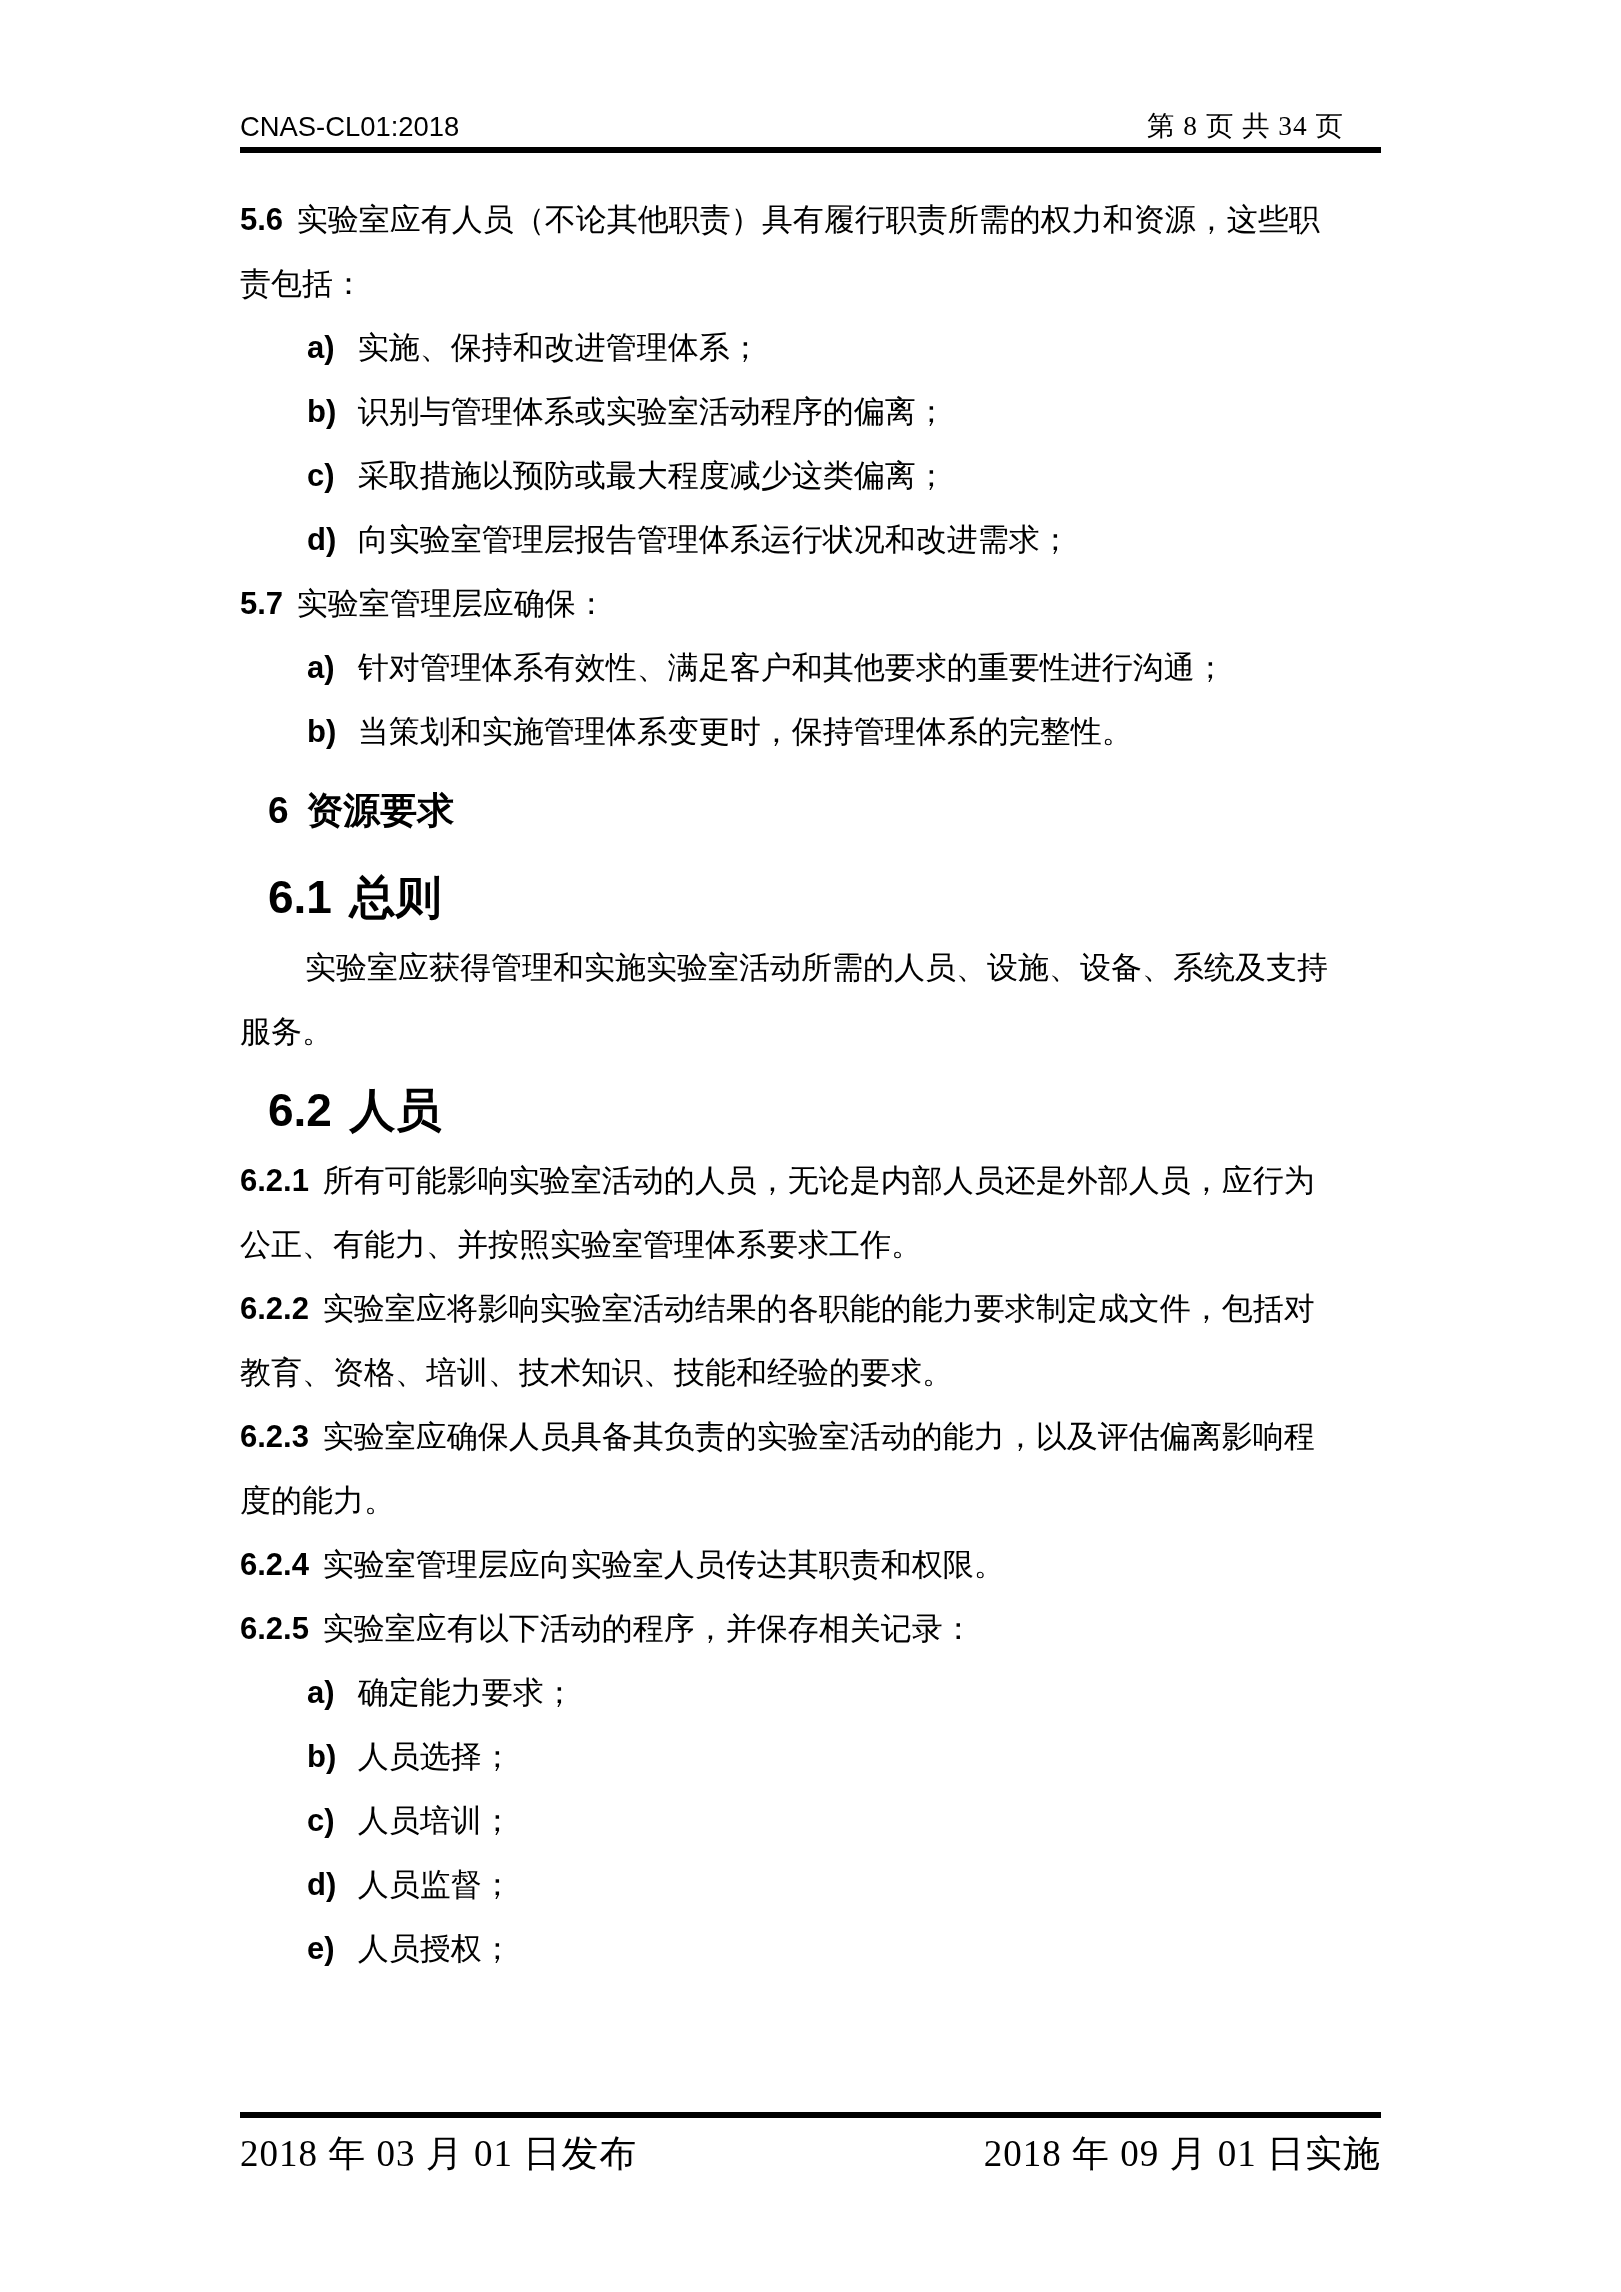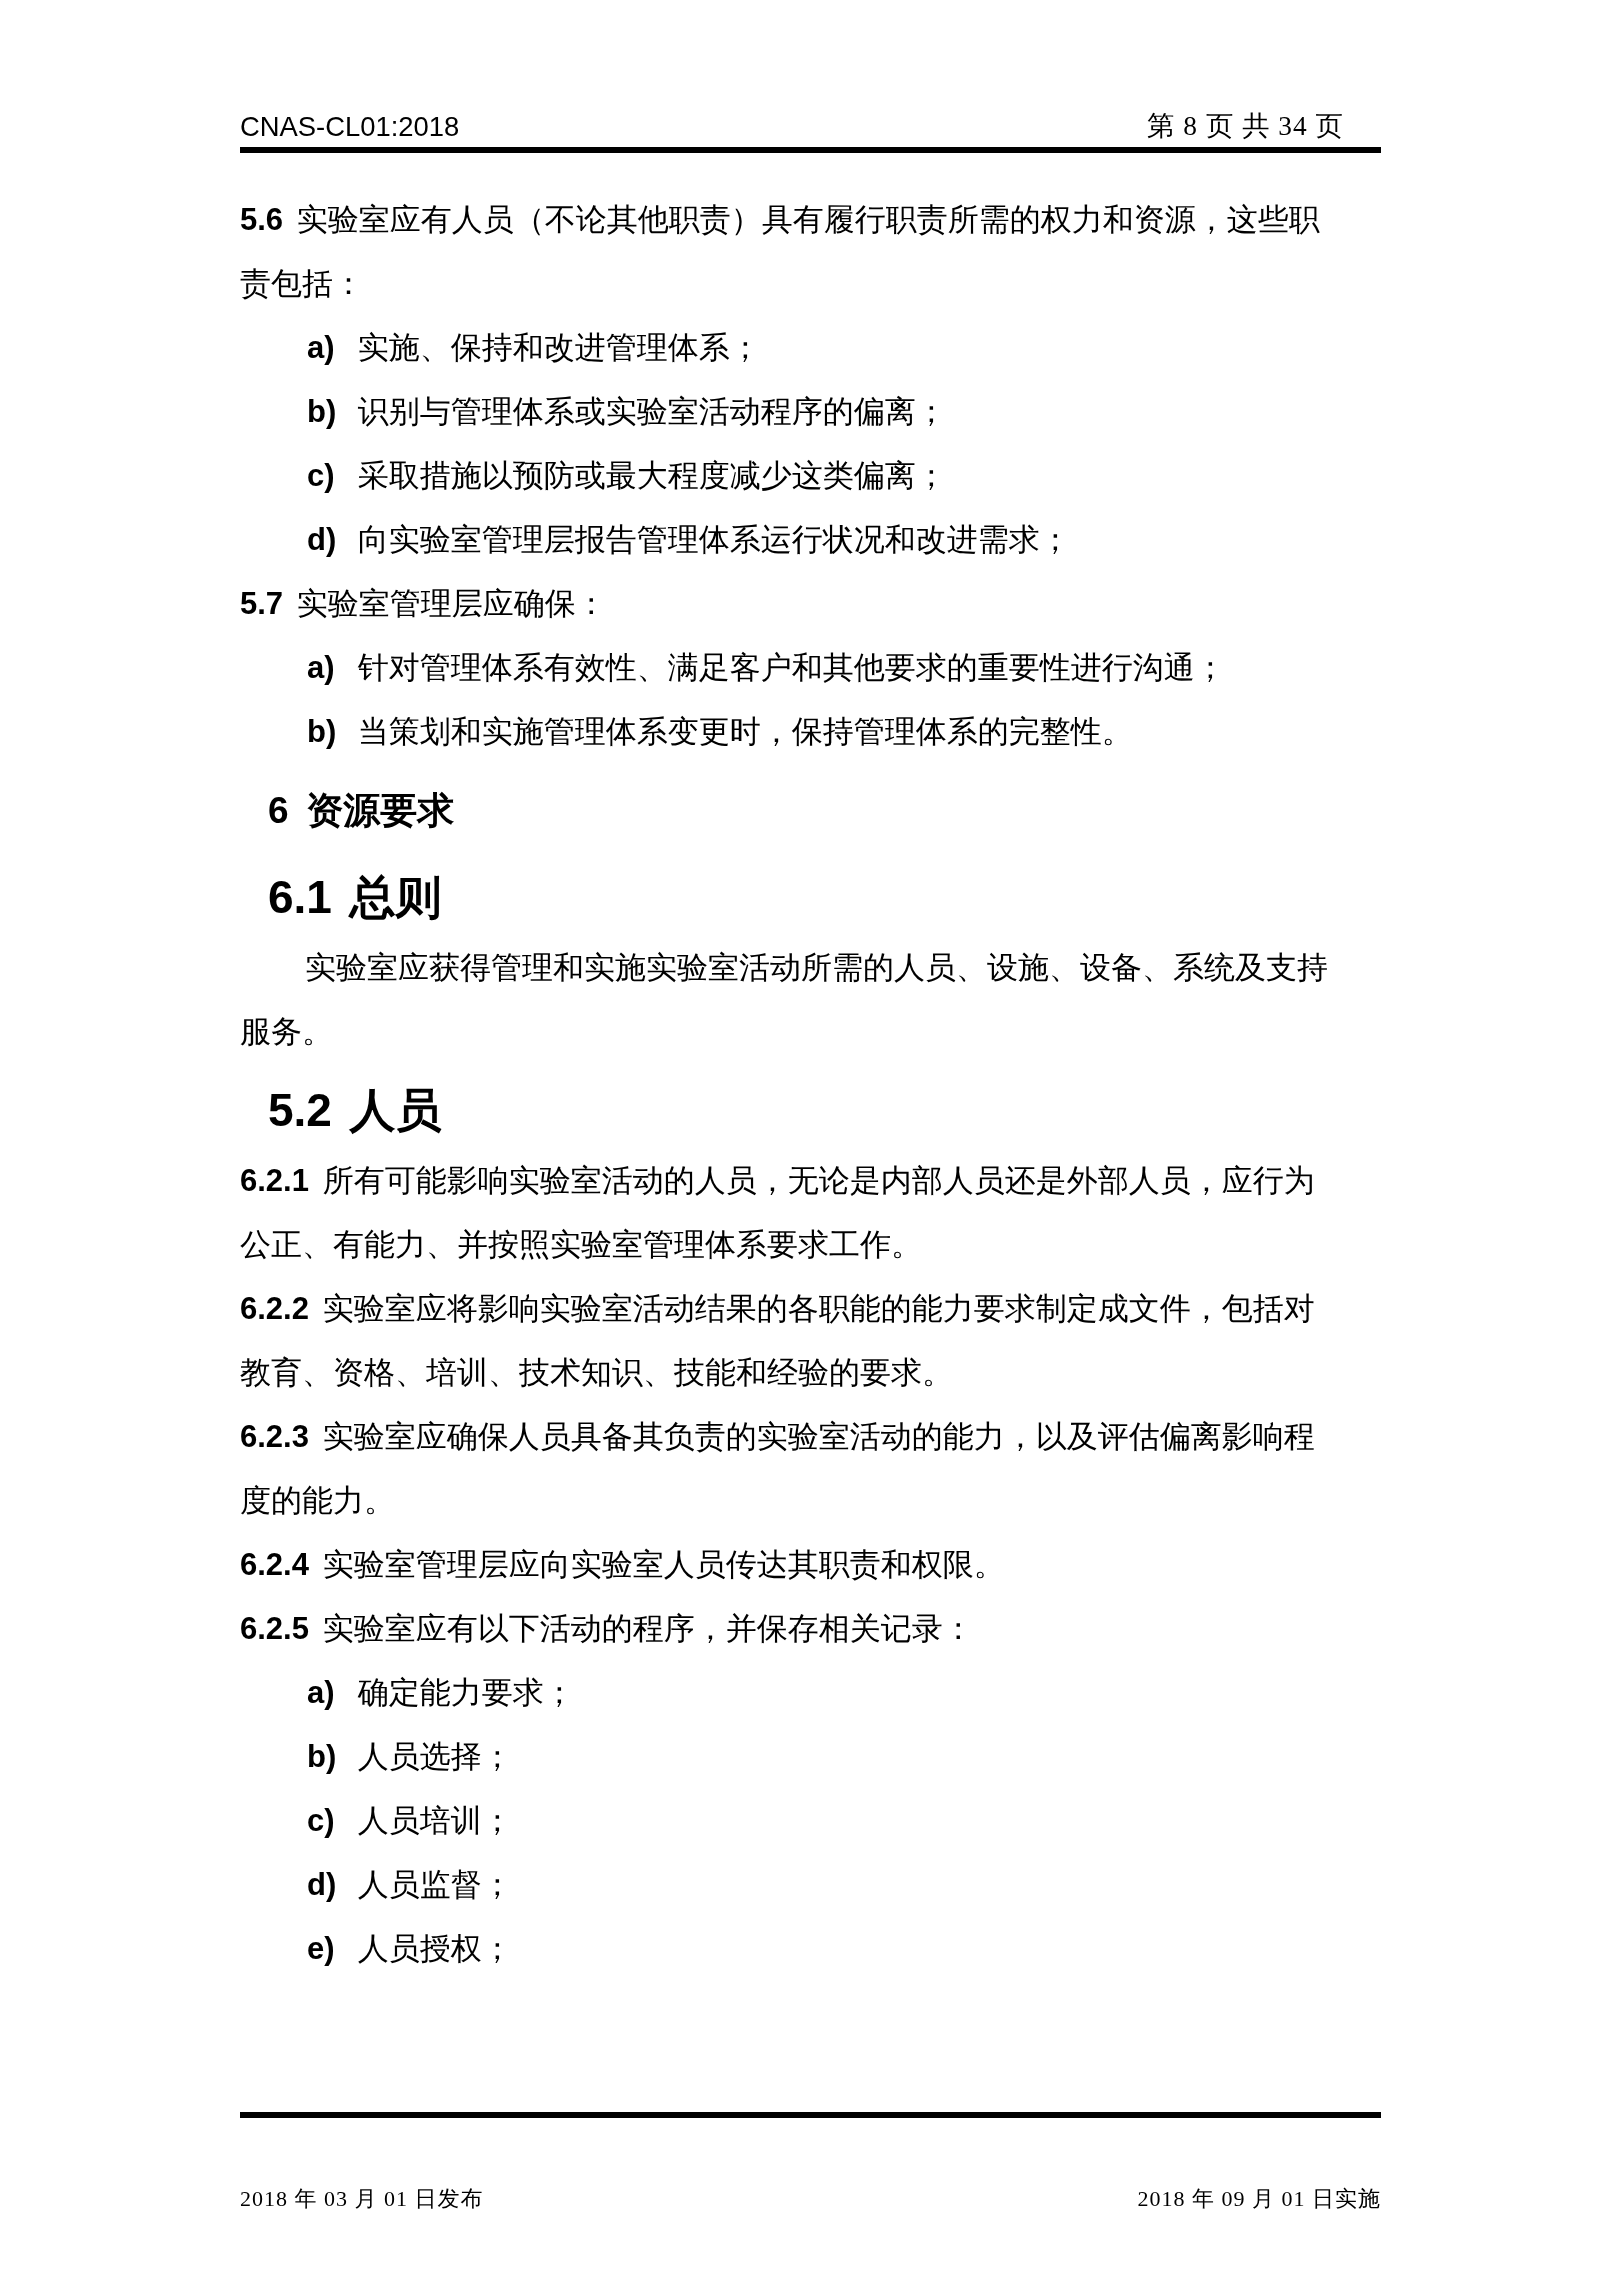--- a/index.html
+++ b/index.html
@@ -63,24 +63,23 @@
   }
   .h1 { font-size: 37px; }
   .h2 { font-size: 46px; }
   .h1 .hnum, .h2 .hnum { margin-right: 17.6px; }
   
   .footer {
     position: absolute;
     top: 2137px; left: 240px; width: 1141px;
     display: flex;
     justify-content: space-between;
-    font-size: 22px;
+    font-size: 37px;
     line-height: 33px;
     letter-spacing: 1px;
-    margin-top: 45px;
   }
 </style>
 </head>
 <body>
 
 <div class="page">
 
   <div class="header">
     <span class="doc-code">CNAS-CL01:2018</span>
     <span class="page-info">第 8 页 共 34 页</span>
@@ -126,21 +125,21 @@
       <span class="hnum">6.1</span><span>总则</span>
     </div>
     <div class="line indent">
       <span>实验室应获得管理和实施实验室活动所需的人员、设施、设备、系统及支持</span>
     </div>
     <div class="line cont">
       <span>服务。</span>
     </div>
 
     <div class="h2">
-      <span class="hnum">5.2</span><span>人员</span>
+      <span class="hnum">6.2</span><span>人员</span>
     </div>
 
     <div class="line clause">
       <span class="num">6.2.1</span><span>所有可能影响实验室活动的人员，无论是内部人员还是外部人员，应行为</span>
     </div>
     <div class="line cont">
       <span>公正、有能力、并按照实验室管理体系要求工作。</span>
     </div>
     <div class="line clause">
       <span class="num">6.2.2</span><span>实验室应将影响实验室活动结果的各职能的能力要求制定成文件，包括对</span>

